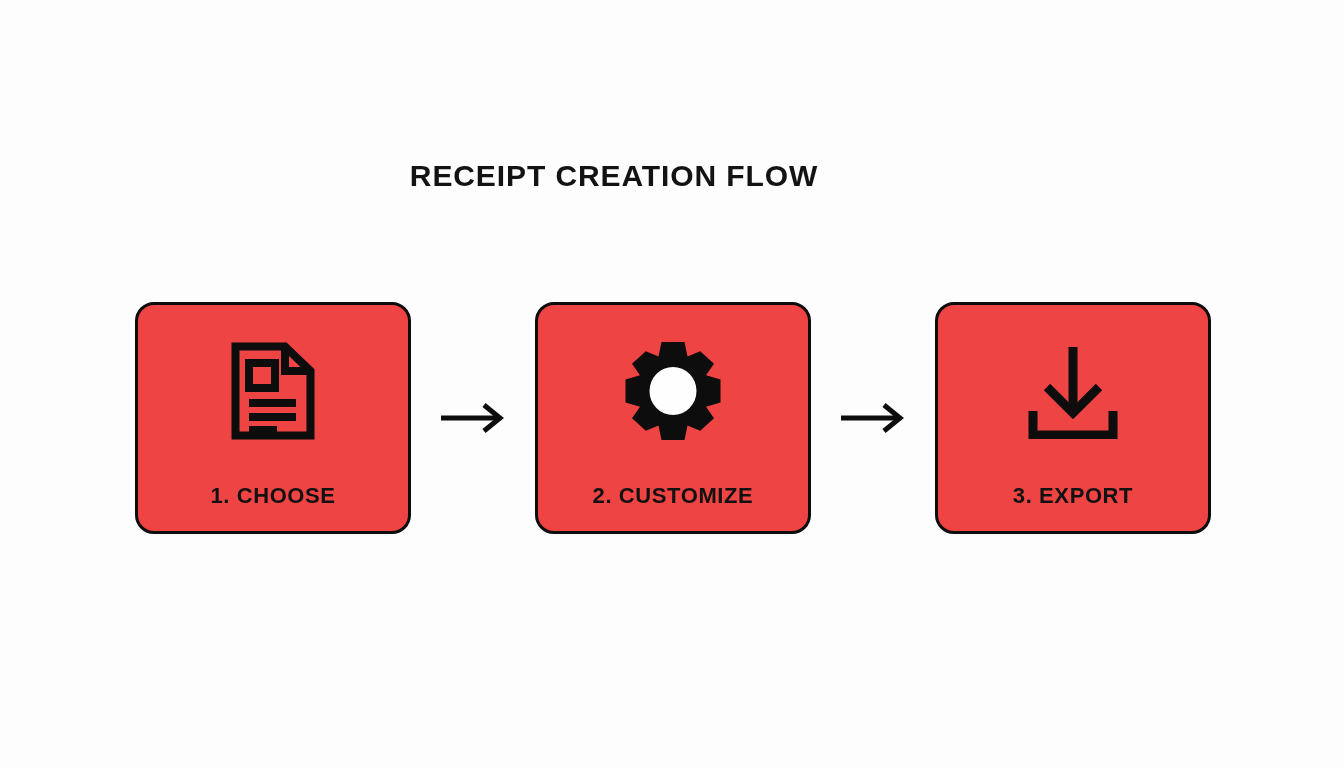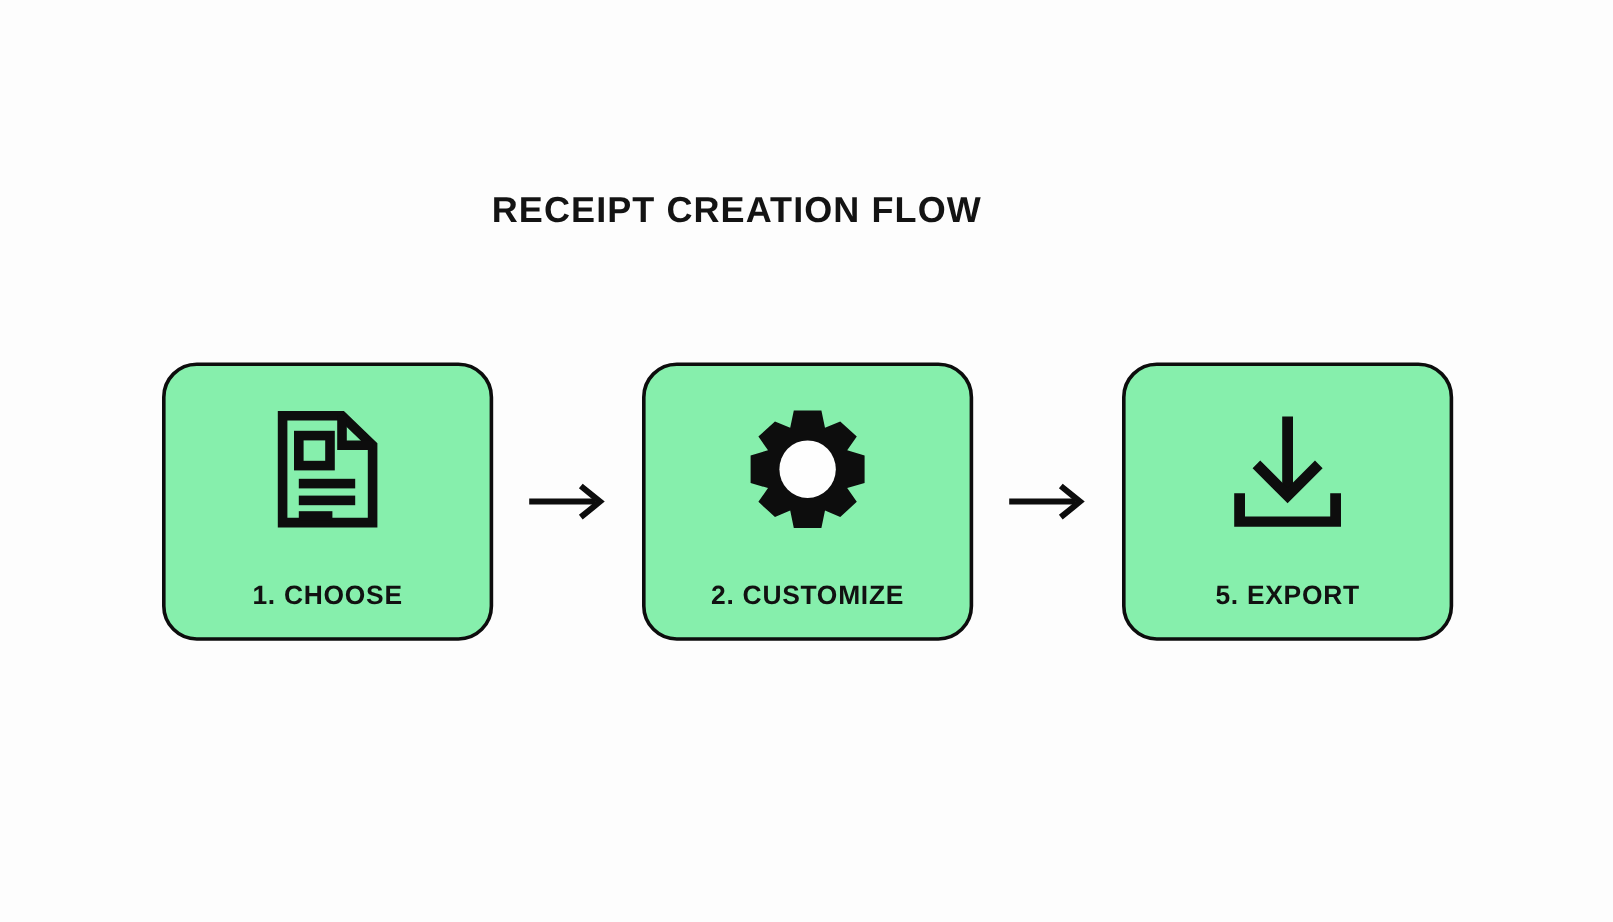--- a/index.html
+++ b/index.html
@@ -49,22 +49,22 @@
     flex-direction: row;
     align-items: center;
     justify-content: space-between;
   }
 
   .step-card {
     box-sizing: border-box;
     width: 276px;
     height: 232px;
     border: 3.2px solid #0d0d0d;
-    border-radius: 29px;
-    background: #86efac;
+    border-radius: 19px;
+    background: #ef4444;
     position: relative;
     display: flex;
     flex-direction: column;
     align-items: center;
     justify-content: flex-start;
     flex: 0 0 auto;
   }
 
   .icon-slot {
     margin-top: 38px;
@@ -184,17 +184,17 @@
     <div class="step-card">
       <div class="icon-slot">
         <span>
           <svg width="92" height="96" viewBox="0 0 92 96" aria-hidden="true">
             <line x1="46" y1="4" x2="46" y2="66" stroke="#0d0d0d" stroke-width="9"></line>
             <polyline points="20,44 46,70 72,44" fill="none" stroke="#0d0d0d" stroke-width="9" stroke-linecap="butt" stroke-linejoin="miter"></polyline>
             <polyline points="6,68 6,92 86,92 86,68" fill="none" stroke="#0d0d0d" stroke-width="9" stroke-linecap="butt" stroke-linejoin="miter"></polyline>
           </svg>
         </span>
       </div>
-      <div class="step-label">5. EXPORT</div>
+      <div class="step-label">3. EXPORT</div>
     </div>
 
   </div>
 </div>
 
 </body></html>

